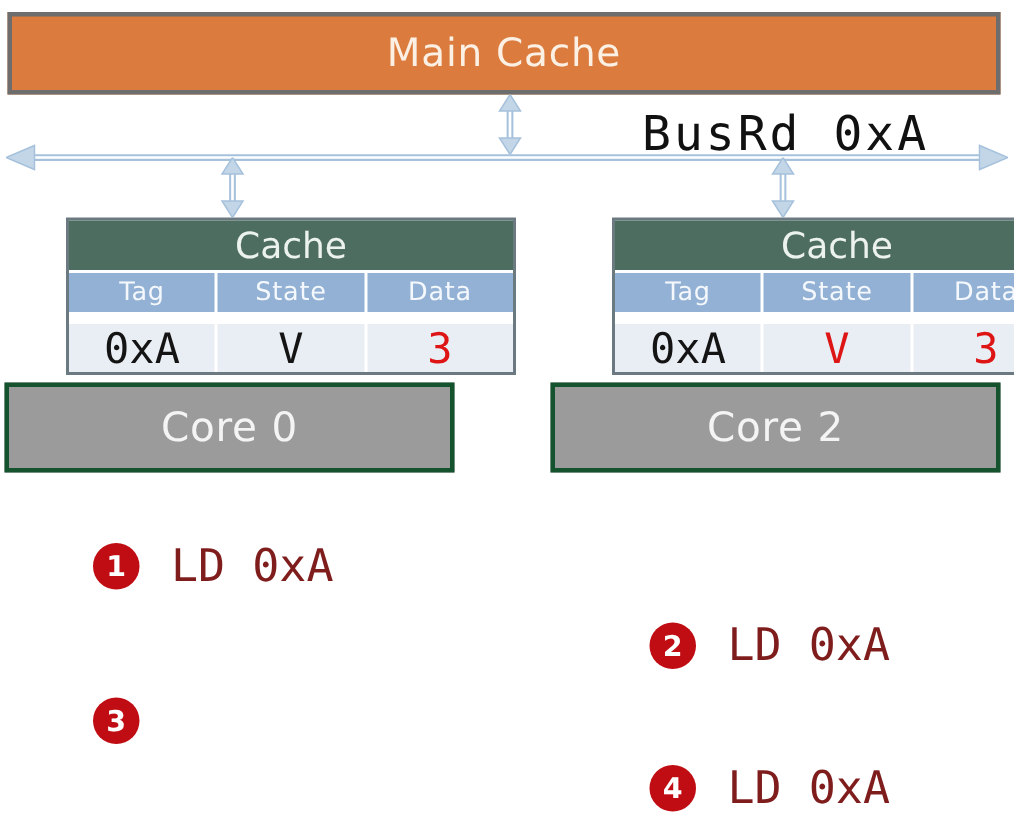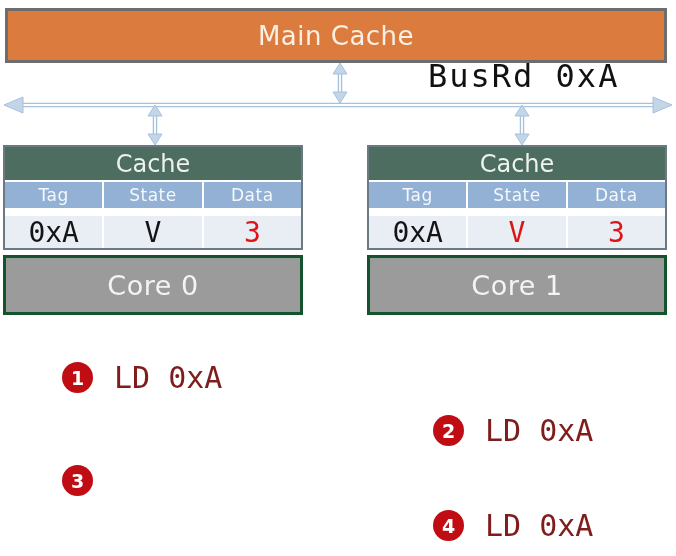--- a/index.html
+++ b/index.html
@@ -9,26 +9,26 @@
   
   .memory{position:absolute;left:5px;top:8px;width:656px;height:49px;
           background:#DB7B3E;border:3px solid #6D6D6D;
           display:flex;align-items:center;justify-content:center;
           color:#FBF0E3;font-size:26px;letter-spacing:.5px;}
 
   
   .svgabs{position:absolute;}
 
   
-  .bus-label{position:absolute;left:428px;top:57px;
+  .bus-label{position:absolute;left:428px;top:70px;
              font-family:"DejaVu Sans Mono","Liberation Mono",monospace;
              font-size:32px;letter-spacing:2px;color:#111;white-space:nowrap;}
 
   
-  .cache{position:absolute;top:145px;width:296px;border:2px solid #6B7A80;background:#ffffff;}
+  .cache{position:absolute;top:145px;width:296px;border:2px solid #6B7A80;background:#ffffff;margin-left:41px;}
   .cache-left{left:3px;}
   .cache-right{left:367px;}
   .cache-title{height:33px;background:#4E6D61;display:flex;align-items:center;justify-content:center;
                color:#ECF2EE;font-size:24px;}
   .colrow{display:flex;gap:2px;background:#ffffff;padding-top:2px;}
   .colrow .colh{flex:1;height:26px;background:#92B1D4;display:flex;align-items:center;justify-content:center;
                 color:#F4F8FC;font-size:17px;font-weight:normal;letter-spacing:.5px;}
   .datarow{display:flex;gap:2px;background:#ffffff;padding-top:8px;}
   .datarow .cell{flex:1;height:32px;background:#E9EEF4;display:flex;align-items:center;justify-content:center;
                  font-family:"DejaVu Sans Mono","Liberation Mono",monospace;font-size:28px;color:#141414;}
@@ -106,21 +106,21 @@
       <div class="colh">Data</div>
     </div>
     <div class="datarow">
       <div class="cell">0xA</div>
       <div class="cell red">V</div>
       <div class="cell red">3</div>
     </div>
   </div>
 
   <div class="core core-left">Core 0</div>
-  <div class="core core-right">Core 1</div>
+  <div class="core core-right">Core 2</div>
 
   <div class="instr" style="left:62px;top:362px;">
     <span class="badge">1</span>
     <span class="itext">LD 0xA</span>
   </div>
 
   <div class="instr" style="left:433px;top:415px;">
     <span class="badge">2</span>
     <span class="itext">LD 0xA</span>
   </div>

